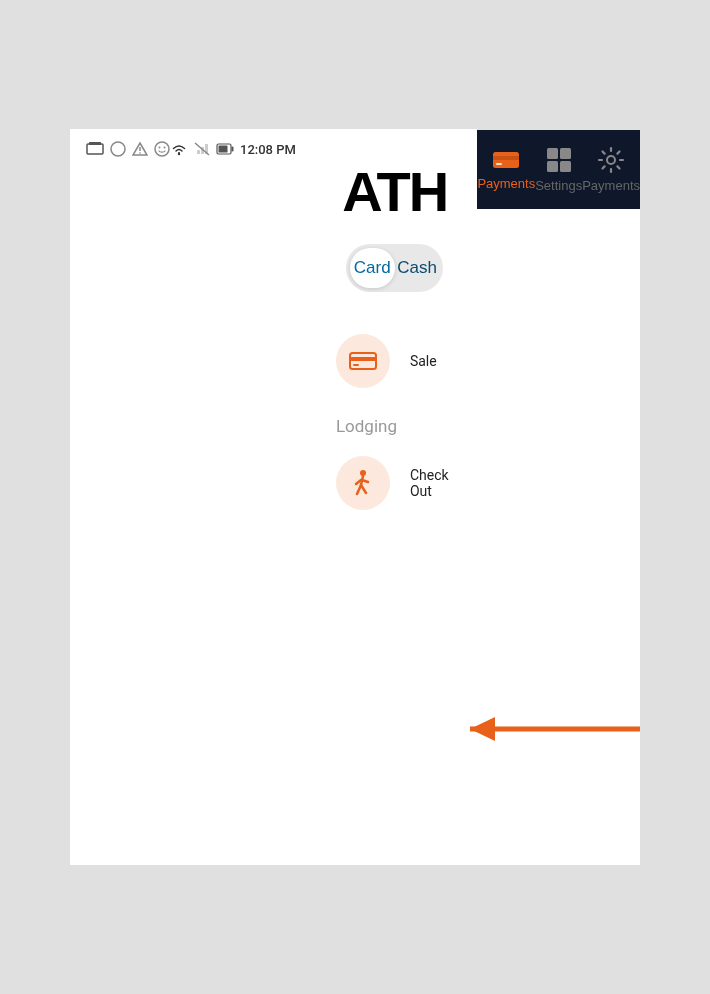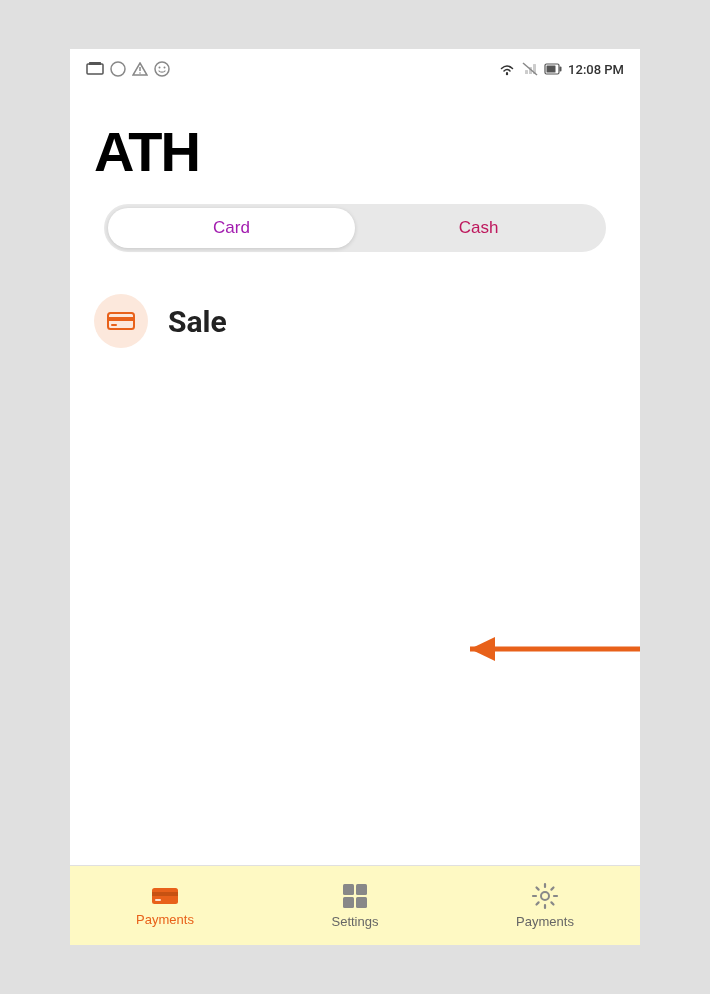--- a/index.html
+++ b/index.html
@@ -9,26 +9,26 @@
       height: 994px;
       background: #e0e0e0;
       display: flex;
       align-items: center;
       justify-content: center;
       font-family: 'Roboto', Arial, sans-serif;
     }
 
     .phone-frame {
       width: 570px;
-      height: 896px;
+      height: 736px;
       background: #fff;
       position: relative;
       overflow: hidden;
       display: flex;
-      flex-direction: column;
+      flex-direction: row;
     }
 
     
     .status-bar {
       display: flex;
       align-items: center;
       justify-content: space-between;
       padding: 8px 16px;
       background: #fff;
       height: 40px;
@@ -53,20 +53,21 @@
     .main-content {
       flex: 1;
       overflow-y: auto;
       background: #fff;
       padding: 0 24px;
     }
 
     
     .logo-container {
       display: flex;
+      justify-content: center;
       padding: 30px 0 20px 0;
     }
 
     .logo-text {
       font-size: 56px;
       font-weight: 900;
       letter-spacing: -2px;
       color: #000;
       font-family: Arial Black, Arial, sans-serif;
     }
@@ -82,28 +83,28 @@
 
     .toggle-btn {
       flex: 1;
       padding: 10px 0;
       text-align: center;
       border: none;
       background: transparent;
       border-radius: 26px;
       font-size: 17px;
       font-weight: 500;
-      color: #be185d;
+      color: #0c4a6e;
       cursor: pointer;
       transition: background 0.2s;
     }
 
     .toggle-btn.active {
       background: #fff;
-      color: #a21caf;
+      color: #0369a1;
       box-shadow: 0 1px 4px rgba(0,0,0,0.15);
     }
 
     
     .menu-item {
       display: flex;
       align-items: center;
       padding: 12px 0;
       cursor: pointer;
     }
@@ -114,22 +115,22 @@
       border-radius: 50%;
       background: #fce8dc;
       display: flex;
       align-items: center;
       justify-content: center;
       margin-right: 20px;
       flex-shrink: 0;
     }
 
     .menu-label {
-      font-size: 30px;
-      font-weight: 700;
+      font-size: 14px;
+      font-weight: 400;
       color: #222;
     }
 
     .section-label {
       font-size: 17px;
       color: #999;
       margin: 16px 0 8px 0;
       font-weight: 400;
     }
 
@@ -139,21 +140,21 @@
       right: 0;
       top: 580px;
       display: flex;
       align-items: center;
     }
 
     
     .bottom-nav {
       display: flex;
       align-items: stretch;
-      background: #fef9c3;
+      background: #0f172a;
       border-top: 1px solid #e0e0e0;
       height: 80px;
     }
 
     .nav-item {
       flex: 1;
       display: flex;
       flex-direction: column;
       align-items: center;
       justify-content: center;
@@ -247,22 +248,42 @@
         <svg width="28" height="22" viewBox="0 0 28 22" fill="none">
           <rect x="1" y="3" width="26" height="16" rx="2.5" stroke="#e8611a" stroke-width="2" fill="none"></rect>
           <rect x="1" y="7" width="26" height="4" fill="#e8611a"></rect>
           <rect x="4" y="14" width="6" height="2" rx="1" fill="#e8611a"></rect>
         </svg>
       </div>
       <span class="menu-label">Sale</span>
     </div>
 
     <div>
-
-
+      <div class="section-label">Lodging</div>
+
+
+      <div class="menu-item">
+        <div class="menu-icon-circle">
+          <svg width="28" height="28" viewBox="0 0 28 28" fill="none">
+
+            <circle cx="14" cy="4" r="3" fill="#e8611a"></circle>
+
+            <line x1="14" y1="7" x2="12" y2="16" stroke="#e8611a" stroke-width="2.5" stroke-linecap="round"></line>
+
+            <line x1="12" y1="16" x2="8" y2="25" stroke="#e8611a" stroke-width="2.5" stroke-linecap="round"></line>
+
+            <line x1="12" y1="16" x2="17" y2="24" stroke="#e8611a" stroke-width="2.5" stroke-linecap="round"></line>
+
+            <line x1="12" y1="11" x2="7" y2="15" stroke="#e8611a" stroke-width="2.5" stroke-linecap="round"></line>
+
+            <line x1="13" y1="11" x2="19" y2="13" stroke="#e8611a" stroke-width="2.5" stroke-linecap="round"></line>
+          </svg>
+        </div>
+        <span class="menu-label">Check Out</span>
+      </div>
     </div>
 
   </div>
 
   <div class="arrow-container">
     <svg width="200" height="40" viewBox="0 0 200 40">
       <line x1="200" y1="20" x2="30" y2="20" stroke="#e8611a" stroke-width="5"></line>
       <polygon points="30,20 55,8 55,32" fill="#e8611a"></polygon>
     </svg>
   </div>

